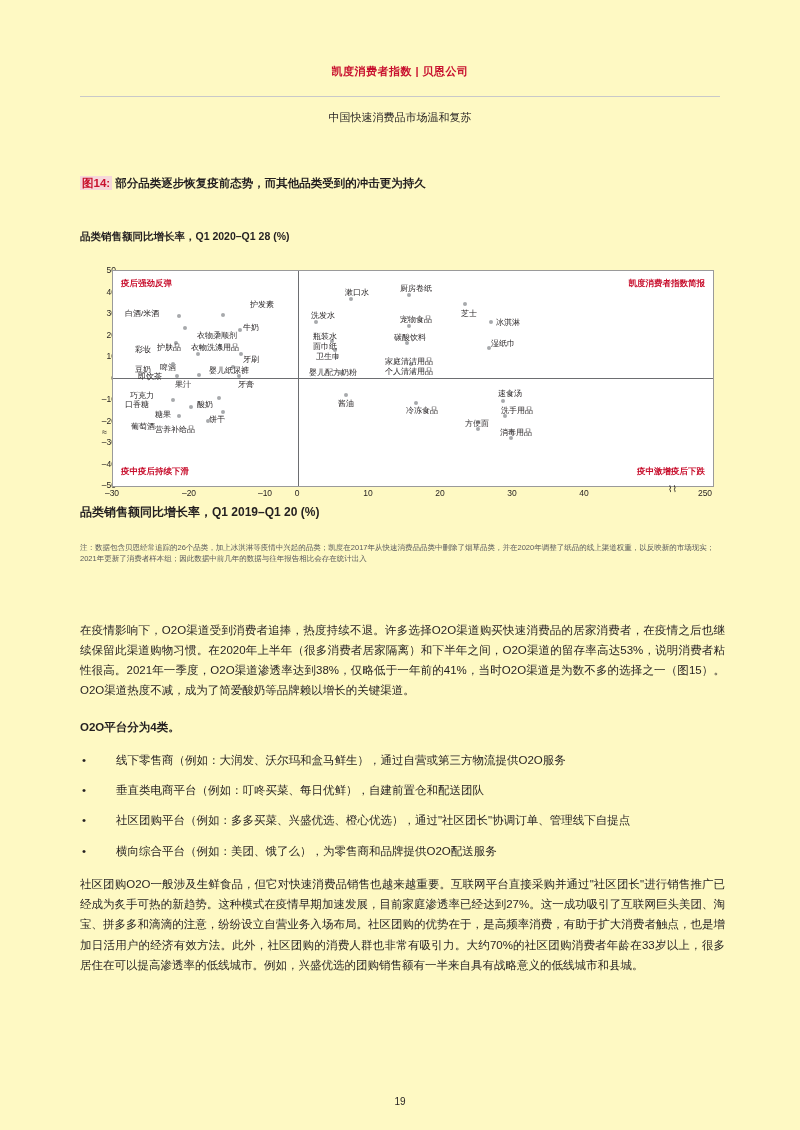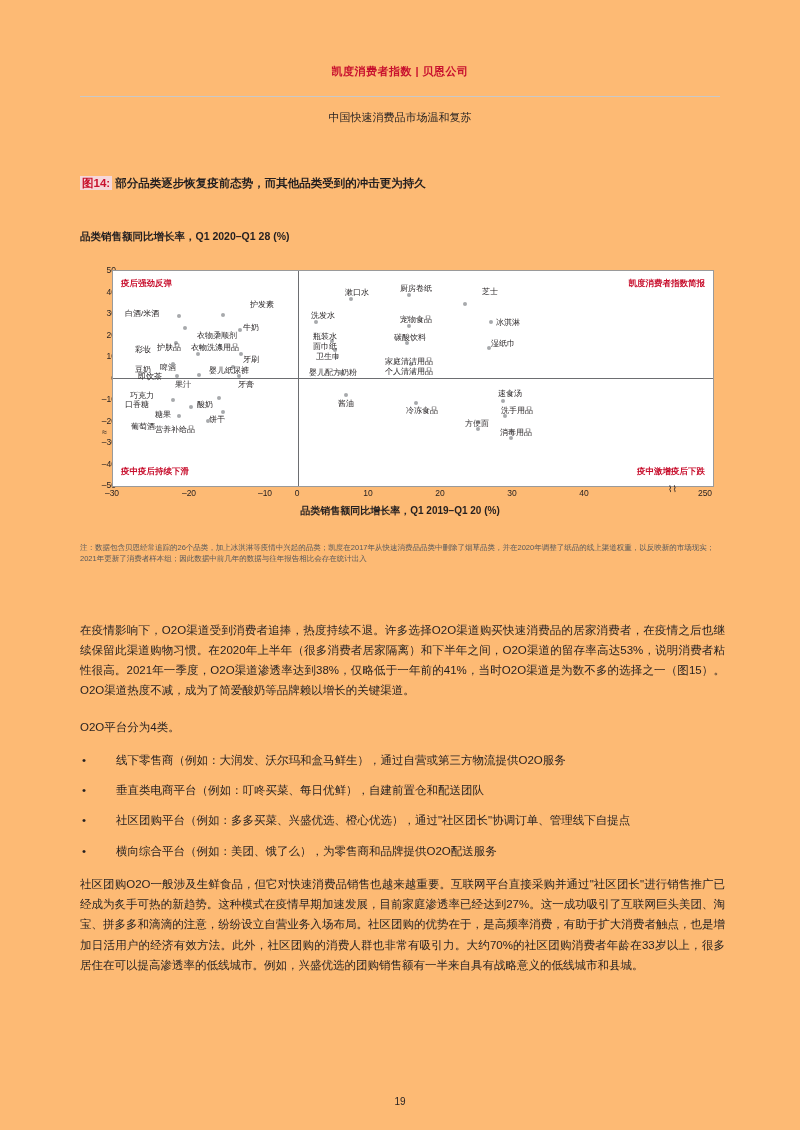--- a/index.html
+++ b/index.html
@@ -13,21 +13,21 @@
     font-family: "Liberation Sans", sans-serif;
     color: #231f20;
     position: relative;
     overflow: hidden;
   }
   .page {
     position: absolute;
     left: 0; top: 0;
     width: 800px;
     height: 1130px;
-    background: #fdba74;
+    background: #fef9c3;
   }
 
   
   .header {
     position: absolute;
     left: 0; top: 64px;
     width: 800px;
     text-align: center;
   }
   .header-title {
@@ -142,22 +142,21 @@
   }
   .axis-break {
     position: absolute;
     font-size: 9px;
     color: #231f20;
   }
   .x-axis-title {
     position: absolute;
     left: 0; top: 242px;
     width: 640px;
-    text-align: center;
-    font-size: 10px;
+    font-size: 12px;
     font-weight: bold;
   }
 
   
   .notes {
     position: absolute;
     left: 80px; top: 542px;
     width: 640px;
     font-size: 7.5px;
     line-height: 1.5;
@@ -168,21 +167,21 @@
   .body {
     position: absolute;
     left: 80px; top: 620px;
     width: 645px;
     font-size: 11.5px;
     line-height: 1.75;
     color: #231f20;
   }
   .body p { margin: 0 0 14px 0; text-align: justify; }
   .body p.lead { margin-bottom: 16px; }
-  .bold-line { font-weight: normal; margin: 0 0 10px 0; }
+  .bold-line { font-weight: bold; margin: 0 0 10px 0; }
   ul.bullets { list-style: none; margin: 0 0 14px 0; padding: 0; }
   ul.bullets li {
     position: relative;
     padding-left: 36px;
     margin-bottom: 12px;
     font-size: 11.5px;
     line-height: 1.6;
   }
   ul.bullets li .dot {
     position: absolute;
@@ -305,21 +304,21 @@
       <div class="pt" style="left:203px; top:51px;"></div>
       <div class="pt-label" style="left:198px; top:44px;">洗发水</div>
 
       <div class="pt" style="left:238px; top:28px;"></div>
       <div class="pt-label" style="left:232px; top:21px;">漱口水</div>
 
       <div class="pt" style="left:296px; top:24px;"></div>
       <div class="pt-label" style="left:287px; top:17px;">厨房卷纸</div>
 
       <div class="pt" style="left:352px; top:33px;"></div>
-      <div class="pt-label" style="left:348px; top:20px;margin-left:21px;">芝士</div>
+      <div class="pt-label" style="left:348px; top:42px;">芝士</div>
 
       <div class="pt" style="left:378px; top:51px;"></div>
       <div class="pt-label" style="left:383px; top:51px;">冰淇淋</div>
 
       <div class="pt" style="left:296px; top:55px;"></div>
       <div class="pt-label" style="left:287px; top:48px;">宠物食品</div>
 
       <div class="pt" style="left:219px; top:70px;"></div>
       <div class="pt-label" style="left:200px; top:65px;">瓶装水</div>
 

